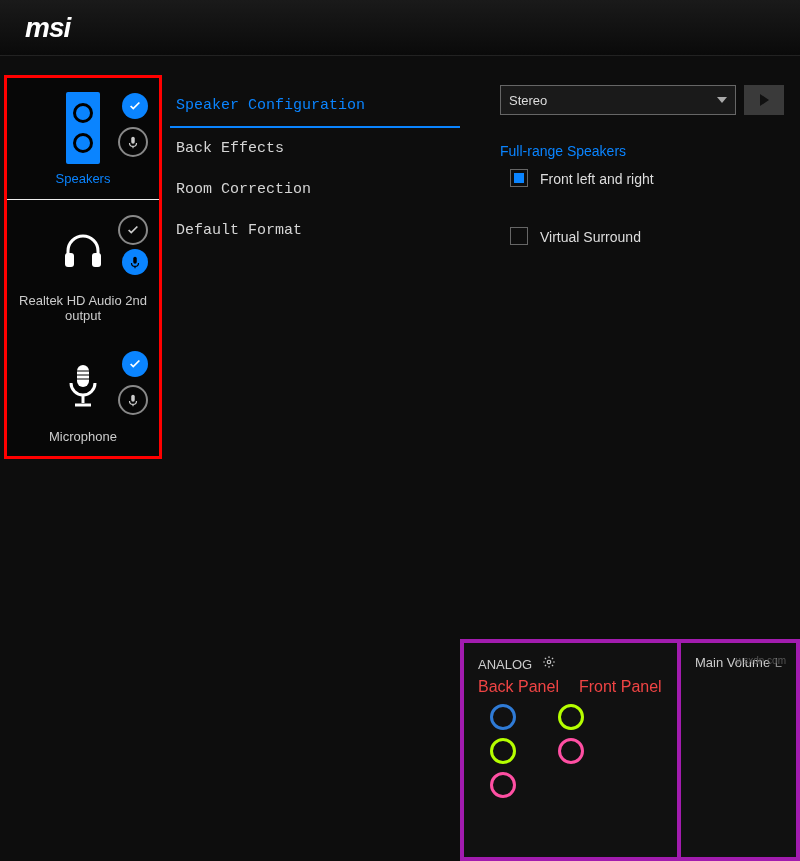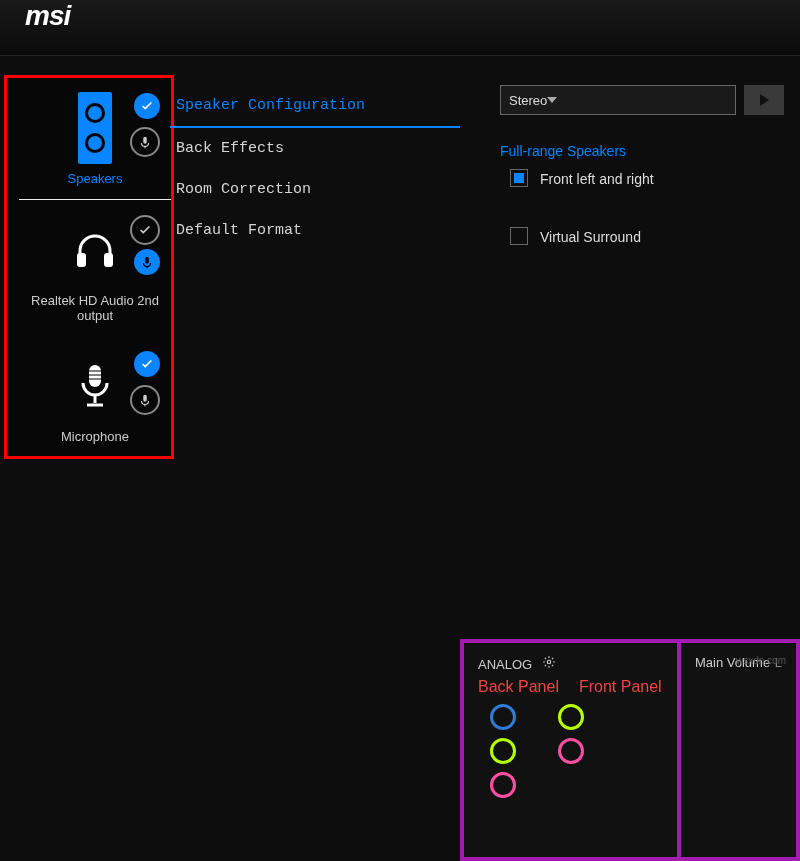--- a/index.html
+++ b/index.html
@@ -18,39 +18,39 @@
     background: #0d0d0d;
     width: 800px;
     height: 861px;
     position: relative;
   }
   .topbar {
     height: 55px;
     background: linear-gradient(#1a1a1a, #0a0a0a);
     border-bottom: 1px solid #222;
     display: flex;
+    align-items: center;
     padding-left: 25px;
   }
   .logo {
     font-style: italic;
     font-weight: 800;
     font-size: 28px;
     color: #fff;
     letter-spacing: -1px;
     font-family: Arial, sans-serif;
   }
   
   .sidebar {
     position: absolute;
     left: 4px;
     top: 75px;
     width: 152px;
     border: 3px solid #ff0000;
     background: rgba(0,0,0,0.4);
-    padding-left: 12px;
   }
   .device {
     position: relative;
     padding: 15px 5px 12px 5px;
     text-align: center;
     cursor: pointer;
   }
   .device-sep {
     border-bottom: 1px solid #eee;
   }
@@ -120,21 +120,21 @@
   
   .rightpane {
     position: absolute;
     left: 500px;
     top: 85px;
     width: 290px;
   }
   .dropdown {
     display: inline-flex;
     align-items: center;
-    justify-content: flex-start;
+    justify-content: space-between;
     width: 218px;
     height: 28px;
     border: 1px solid #666;
     background: #1a1a1a;
     padding: 0 8px;
     color: #ddd;
     font-size: 13px;
     cursor: pointer;
   }
   .dropdown .chev {

